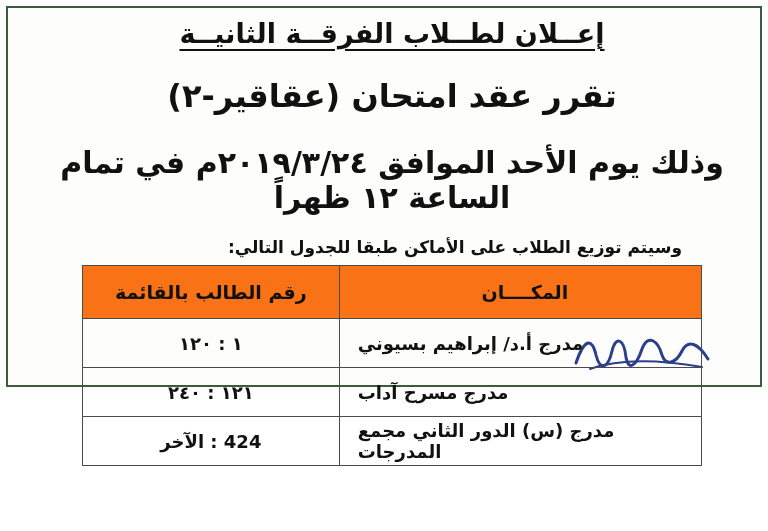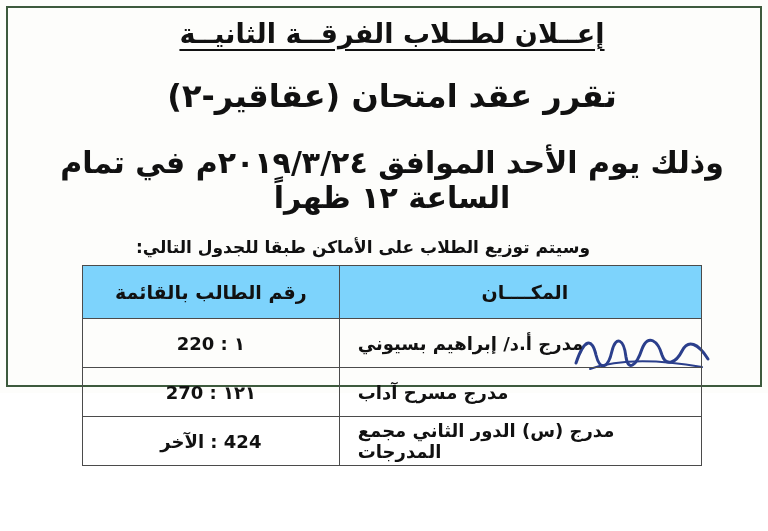--- a/index.html
+++ b/index.html
@@ -60,21 +60,21 @@
   .date-line {
     text-align: center;
     font-size: 30px;
     font-weight: bold;
     margin-top: 30px;
     margin-bottom: 6px;
     color: #111;
     direction: rtl;
   }
   .distribution-line {
-    text-align: center;
+    text-align: right;
     font-size: 17px;
     font-weight: bold;
     margin-top: 22px;
     margin-bottom: 8px;
     padding-right: 58px;
     color: #111;
     direction: rtl;
   }
   .table-wrap {
     display: flex;
@@ -89,21 +89,21 @@
   }
   table.dist-table th,
   table.dist-table td {
     border: 1px solid #4b4b4b;
     height: 46px;
     vertical-align: middle;
     font-size: 18px;
     color: #111;
   }
   table.dist-table thead th {
-    background: #7dd3fc;
+    background: #f97316;
     font-weight: bold;
     font-size: 19px;
     height: 50px;
   }
   th.col-place, td.cell-place {
     width: 58%;
     text-align: center;
     padding-left: 10px;
   }
   td.cell-place {
@@ -149,25 +149,25 @@
       <table class="dist-table">
         <thead>
           <tr>
             <th class="col-place">المكــــان</th>
             <th class="col-range">رقم الطالب بالقائمة</th>
           </tr>
         </thead>
         <tbody>
           <tr>
             <td class="cell-place">مدرج أ.د/ إبراهيم بسيوني</td>
-            <td class="cell-range">١ : 220</td>
+            <td class="cell-range">١ : ١٢٠</td>
           </tr>
           <tr>
             <td class="cell-place">مدرج مسرح آداب</td>
-            <td class="cell-range">١٢١ : 270</td>
+            <td class="cell-range">١٢١ : ٢٤٠</td>
           </tr>
           <tr>
             <td class="cell-place">مدرج (س) الدور الثاني مجمع المدرجات</td>
             <td class="cell-range">424 : الآخر</td>
           </tr>
         </tbody>
       </table>
     </div>
 
   </div>

